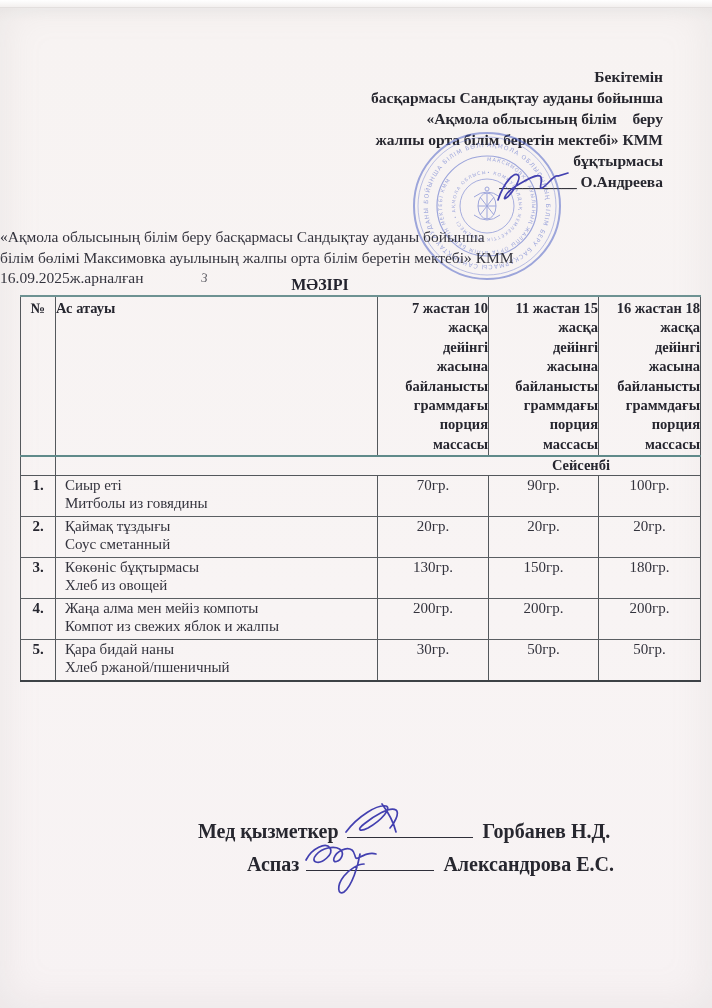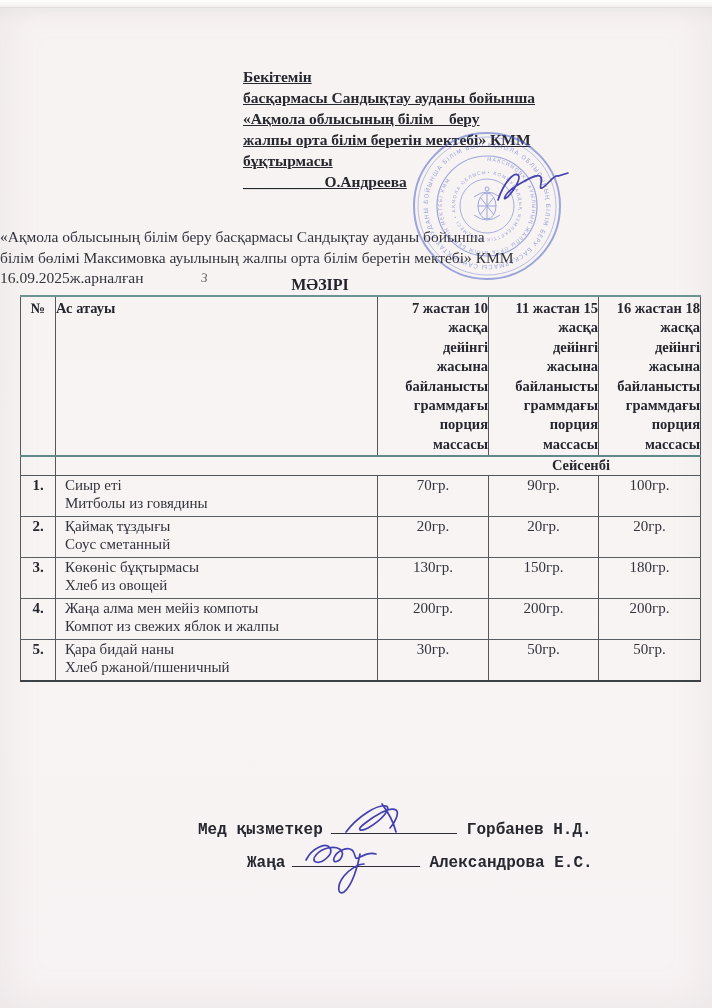--- a/index.html
+++ b/index.html
@@ -5,21 +5,21 @@
   html,body{margin:0;padding:0;background:#e9e7e6;}
   .page{
     position:relative;width:712px;height:1008px;overflow:hidden;
     background:linear-gradient(180deg,#fbfafa 0px,#f1eeed 9px,#f7f3f2 22px,#f8f4f4 60%,#f7f2f3 100%);
     box-shadow:inset 0 0 40px rgba(180,170,170,.18);
     font-family:"Liberation Serif","DejaVu Serif",serif;
     color:#32323c;
   }
   .top-edge{position:absolute;top:0;left:0;width:100%;height:7px;background:linear-gradient(180deg,#ffffff,#f3f0ef);border-bottom:1px solid #e3dfde;}
   
-  .approval{position:absolute;top:66px;right:49px;width:420px;font-weight:bold;font-size:15.5px;line-height:21px;color:#27272f;text-decoration:underline;}
+  .approval{position:absolute;top:66px;right:49px;width:420px;text-align:right;font-weight:bold;font-size:15.5px;line-height:21px;color:#27272f;}
   
   .stamp{position:absolute;left:412px;top:131px;width:150px;height:150px;opacity:.52;}
   .sig-svg{position:absolute;}
   
   .intro{position:absolute;top:227px;left:0;width:588px;text-align:left;font-size:15.5px;line-height:20.5px;color:#33333d;}
   .doc-title{position:absolute;top:276px;left:0;width:640px;text-align:center;font-weight:bold;font-size:16px;color:#23232e;}
   .stray{position:absolute;left:201px;top:270px;font-size:13px;color:#5a5a62;transform:rotate(8deg);}
   
   table.menu{position:absolute;left:20px;top:295px;width:680px;border-collapse:collapse;table-layout:fixed;font-size:15px;color:#33333d;
     border-left:1px solid #54585c;border-right:1px solid #54585c;
@@ -31,21 +31,21 @@
   td.h-col{text-align:right;white-space:pre-line;}
   tr.day td{height:18px;border-bottom:1px solid #54585c;font-weight:bold;font-size:14.5px;color:#26262f;}
   tr.day td.day-cell{text-align:right;padding-right:90px;}
   tr.row td{height:39px;border-bottom:1px solid #5a5e62;line-height:17.5px;padding-top:1px;}
   tr.row td.c-num{font-weight:bold;text-align:center;color:#26262f;}
   tr.row td.c-name{padding-left:9px;}
   tr.row td.c-g{text-align:center;}
   tr.row:last-child td{border-bottom:none;}
   .name2{display:block;}
   
-  .sigline{position:absolute;font-weight:bold;font-size:16px;color:#27272f;white-space:nowrap;font-family:Liberation Mono, monospace;}
+  .sigline{position:absolute;font-weight:bold;font-size:20px;color:#27272f;white-space:nowrap;}
   .sigline .uline{display:inline-block;border-bottom:1.6px solid #2f2f3a;height:13px;vertical-align:baseline;}
   .s1{left:198px;top:820px;}
   .s1 .uline{width:126px;margin:0 10px 0 8px;}
   .s2{left:247px;top:853px;}
   .s2 .uline{width:128px;margin:0 9px 0 7px;}
 </style>
 </head>
 <body>
 
 <div class="page">
@@ -192,18 +192,18 @@
     </table>
 
   <div class="sigline s1">
     <span>Мед қызметкер</span><span class="uline"></span><span>Горбанев Н.Д.</span>
   </div>
   <svg class="sig-svg" style="left:338px;top:798px;" width="76" height="42" viewBox="0 0 76 42">
     <path d="M8,34 C20,18 40,6 48,8 C54,10 44,22 30,30 C22,34 18,32 26,26 C36,18 52,8 58,12 C62,15 56,26 52,30 M44,6 C50,14 56,26 58,34" stroke="#4340b0" stroke-width="1.7" fill="none" stroke-linecap="round"></path>
   </svg>
 
   <div class="sigline s2">
-    <span>Жаңа</span><span class="uline"></span><span>Александрова Е.С.</span>
+    <span>Аспаз</span><span class="uline"></span><span>Александрова Е.С.</span>
   </div>
   <svg class="sig-svg" style="left:300px;top:838px;" width="100" height="62" viewBox="0 0 100 62">
     <path d="M6,22 C12,10 26,4 30,10 C34,16 22,26 16,24 C10,22 18,12 28,10 C38,8 44,12 42,18 C40,24 32,26 34,20 C36,14 46,8 52,12 C56,15 54,22 58,20 C64,17 70,14 76,16 M60,16 C58,28 52,48 44,54 C38,58 36,48 44,38 C50,31 58,26 64,26" stroke="#4340b0" stroke-width="1.7" fill="none" stroke-linecap="round"></path>
   </svg>
 </div>
 
 </body></html>

